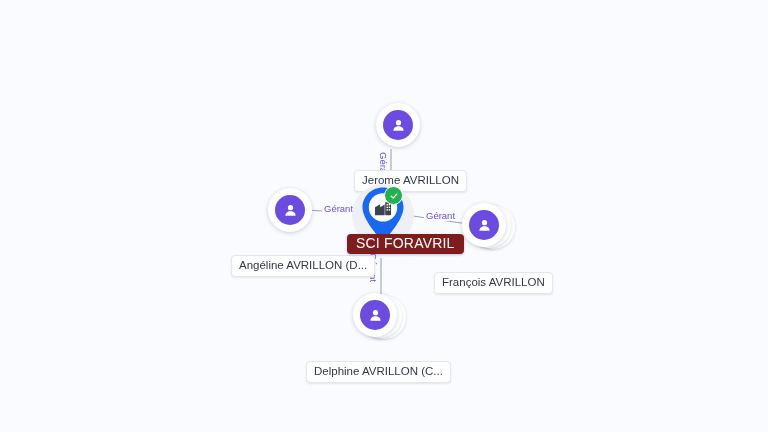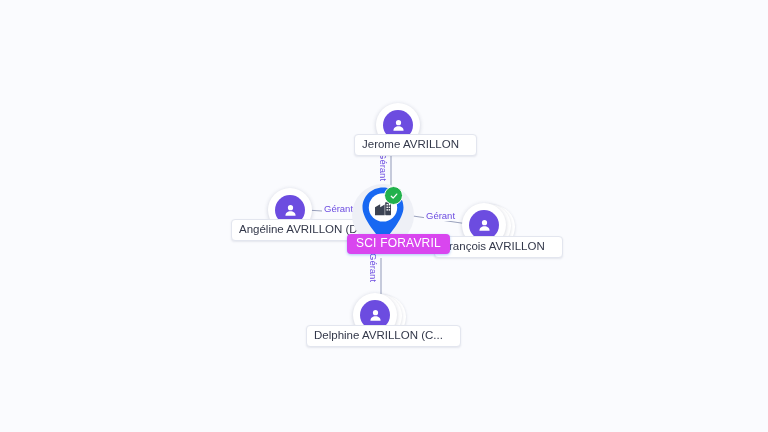--- a/index.html
+++ b/index.html
@@ -65,26 +65,27 @@
     justify-content: center;
   }
   .avatar-disc svg { display: block; }
 
   
   .node-label {
     position: absolute;
     background: #ffffff;
     border: 1px solid #e3e6ef;
     border-radius: 4px;
-    padding: 3px 17px 4px 7px;
+    padding: 3px 7px 4px 7px;
     font-size: 11.5px;
     line-height: 13px;
     color: #33384a;
     white-space: nowrap;
     box-shadow: 0 1px 2px rgba(40,50,90,0.10);
+    margin-top: 36px;
   }
 
   
   .company-node {
     position: absolute;
     width: 62px;
     height: 62px;
   }
   .company-halo {
     position: absolute;
@@ -109,24 +110,24 @@
     height: 17px;
     border-radius: 50%;
     background: #22b14c;
     border: 1.5px solid #ffffff;
     display: flex;
     align-items: center;
     justify-content: center;
   }
   .company-label {
     position: absolute;
-    background: #d946ef;
+    background: #7f1d1d;
     border-radius: 4px;
     padding: 3px 9px 4px 9px;
-    font-size: 12px;
+    font-size: 14px;
     line-height: 13px;
     color: #ffffff;
     white-space: nowrap;
     letter-spacing: 0.2px;
     box-shadow: 0 1px 3px rgba(24,104,242,0.35);
   }
 
   
   .edge-label {
     position: absolute;

